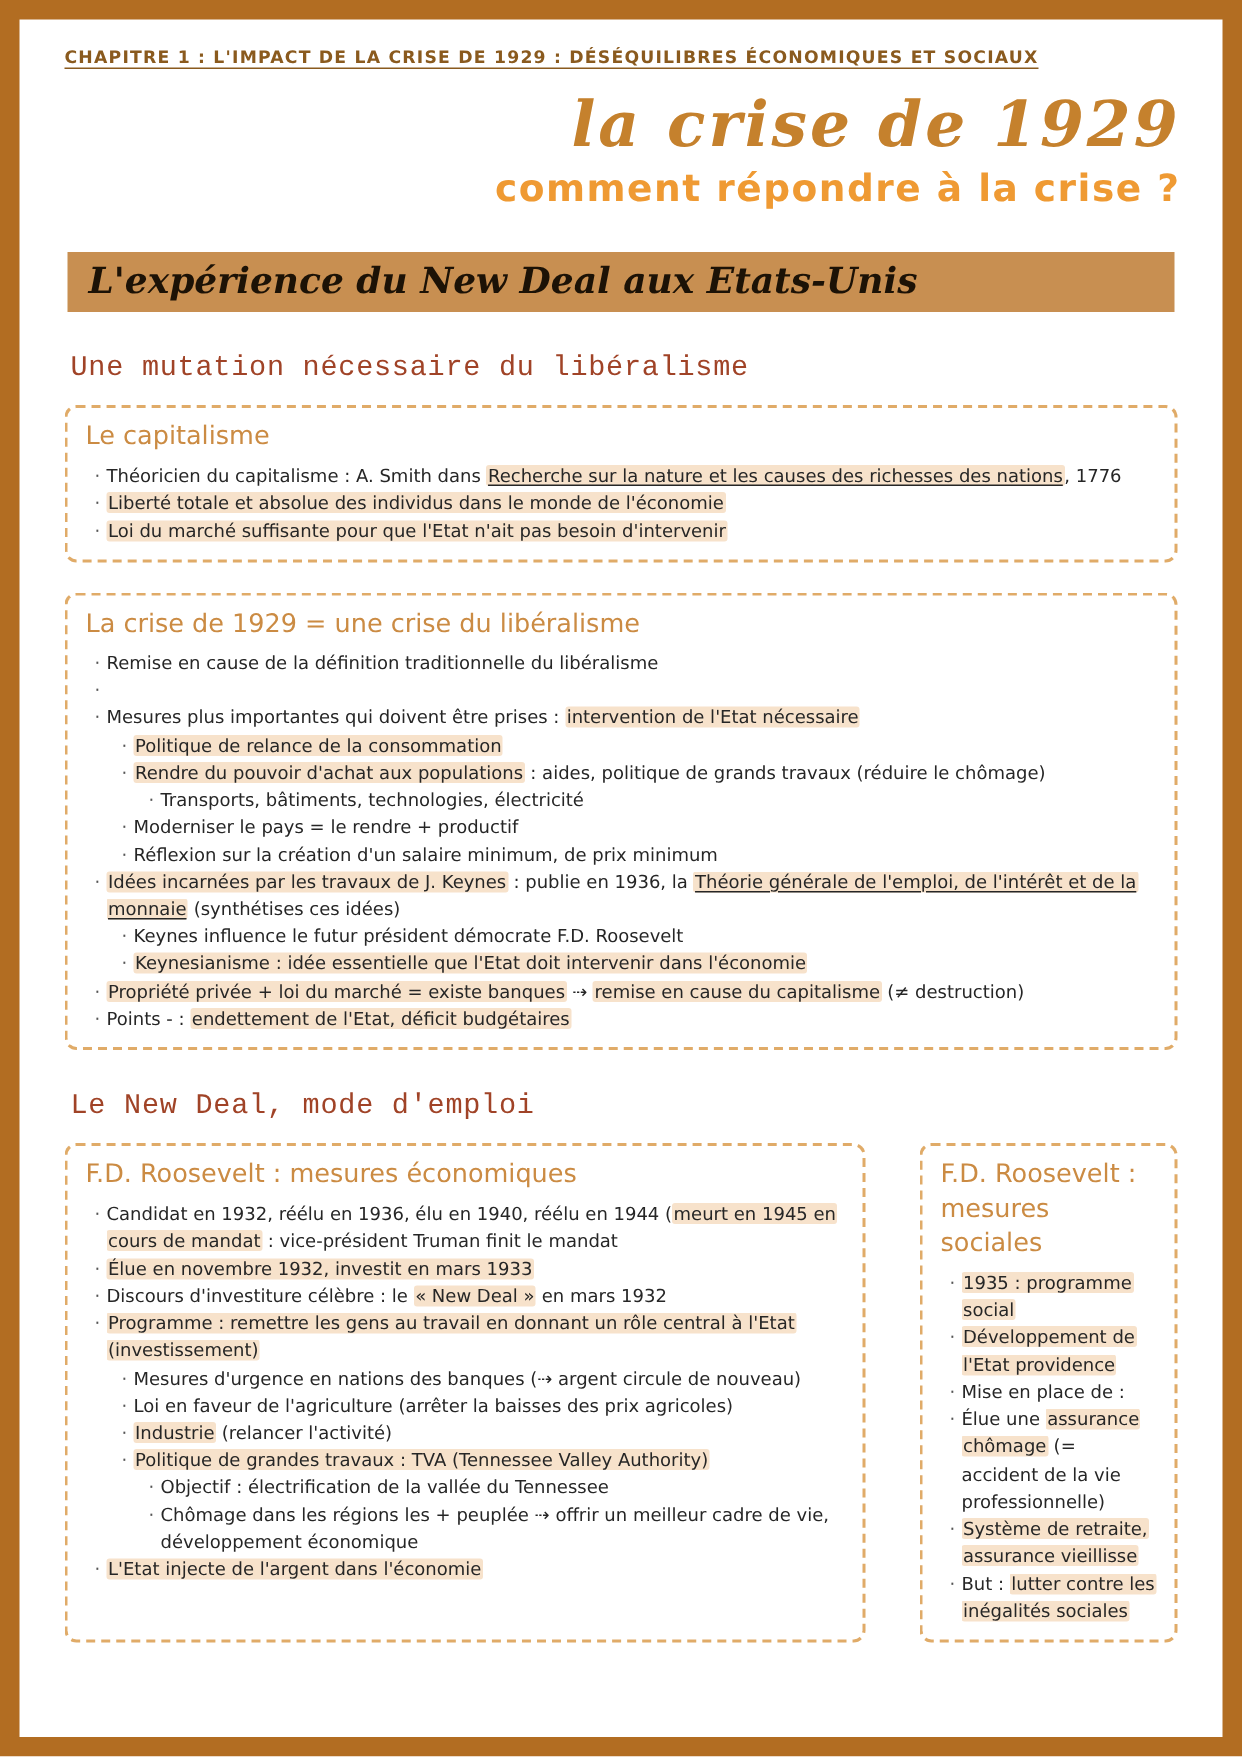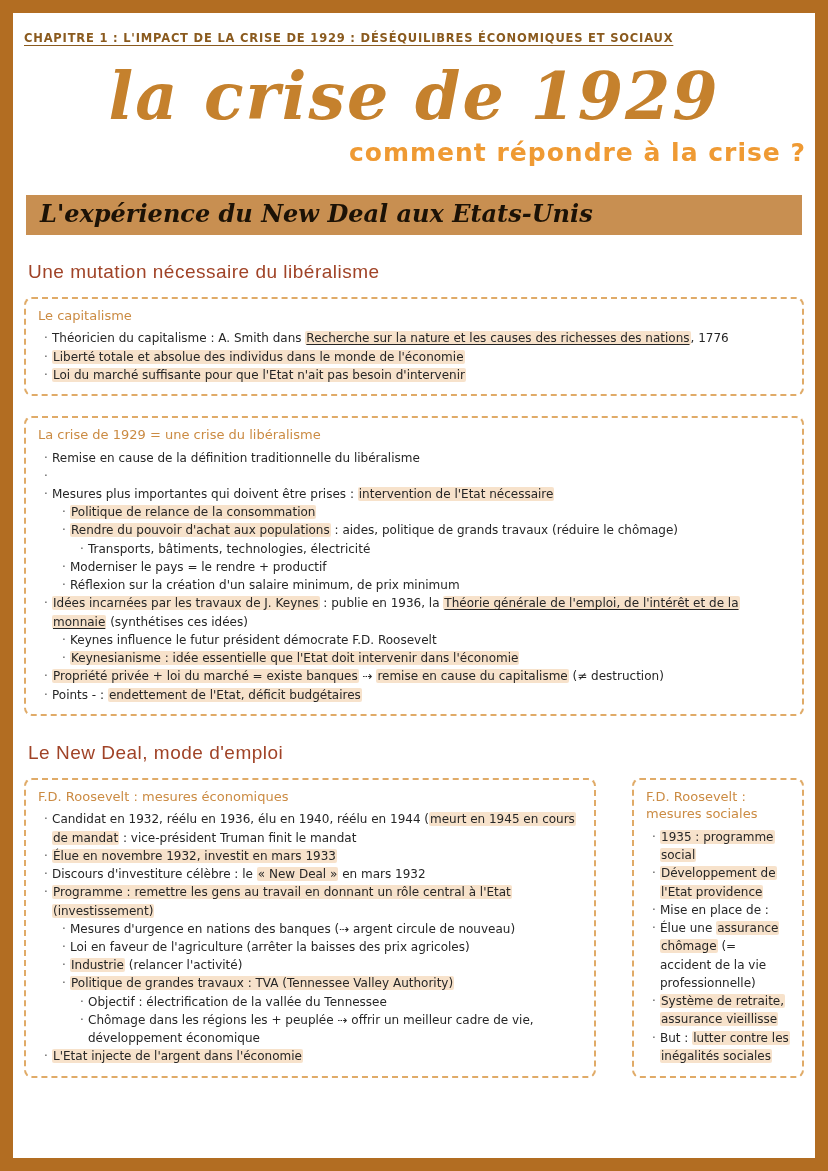--- a/index.html
+++ b/index.html
@@ -12,36 +12,36 @@
     --headingText:#a04327;
     --boxBorder:#e0ab68;
     --boxTitle:#cb8b43;
     --highlight:#f7e2cb;
     --bodyText:#262626;
   }
   *{box-sizing:border-box;margin:0;padding:0;}
   html,body{width:828px;}
   body{font-family:"DejaVu Sans",sans-serif;background:#fff;}
   .frame{width:828px;height:1171px;border:13px solid var(--frame);background:#fff;overflow:hidden;}
-  .inner{padding:10px 9px 0;height:100%;}
+  .inner{padding:10px 28px 0;height:100%;}
   .chapter{font-size:11.5px;font-weight:bold;letter-spacing:.8px;color:var(--headerText);
     text-decoration:underline;text-underline-offset:3px;margin:8px 0 0 2px;}
-  .hero-title{text-align:center;font-family:"DejaVu Serif",serif;font-style:italic;font-weight:bold;
-    font-size:65px;color:var(--titleText);margin-top:14px;letter-spacing:2px;line-height:1.15;}
+  .hero-title{text-align:right;font-family:"DejaVu Serif",serif;font-style:italic;font-weight:bold;
+    font-size:42px;color:var(--titleText);margin-top:14px;letter-spacing:2px;line-height:1.15;}
   .hero-sub{text-align:right;font-size:25px;font-weight:bold;color:var(--subtitleText);
     margin-top:4px;letter-spacing:1px;}
   .banner{margin:28px 4px 0;background:var(--bannerBg);padding:4px 14px 7px;}
   .banner-label{font-family:"DejaVu Serif",serif;font-style:italic;font-weight:bold;
     font-size:24px;color:var(--bannerText);}
-  .section-heading{font-family:Liberation Sans, sans-serif;font-size:19px;color:var(--headingText);
+  .section-heading{font-family:Liberation Mono, monospace;font-size:19px;color:var(--headingText);
     margin:26px 0 0 6px;letter-spacing:.5px;}
   .note-box{border:2px dashed var(--boxBorder);border-radius:8px;padding:8px 12px 10px;
     margin:14px 2px 0;background:#fff;}
   .mt20{margin-top:20px;}
-  .box-title{color:var(--boxTitle);font-size:13px;margin-bottom:5px;line-height:1.35;}
+  .box-title{color:var(--boxTitle);font-size:17px;margin-bottom:5px;line-height:1.35;}
   .item{display:flex;font-size:12px;line-height:1.52;color:var(--bodyText);}
   .item .marker{width:12px;flex:none;text-align:center;color:#555;}
   .level0{padding-left:2px;}
   .level1{padding-left:20px;}
   .level2{padding-left:38px;}
   .hl{background:var(--highlight);border-radius:2px;padding:0 1px;
     box-decoration-break:clone;-webkit-box-decoration-break:clone;}
   .ul{text-decoration:underline;text-underline-offset:2px;}
   .columns{display:flex;gap:36px;margin:14px 2px 0;align-items:stretch;}
   .col-left{flex:1;margin:0;}

